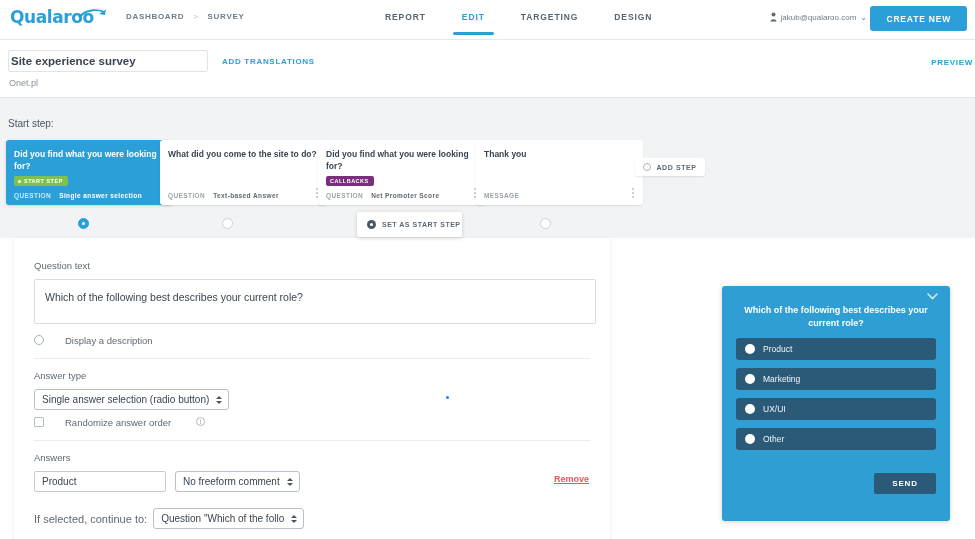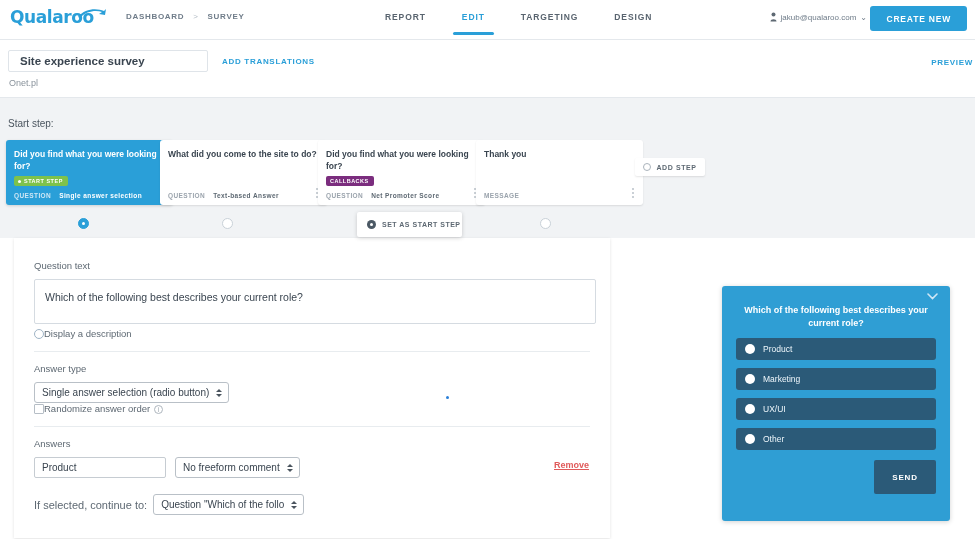--- a/index.html
+++ b/index.html
@@ -62,21 +62,21 @@
 
   
   .titlebar {
     position: absolute; top: 40px; left: 0; width: 975px; height: 58px;
     background: #fff; border-bottom: 1px solid #e4e8ec;
   }
   .title-input {
     position: absolute; left: 8px; top: 10px; width: 200px; height: 22px;
     border: 1px solid #dfe4e9; border-radius: 2px; background: #fff;
     font-size: 11.5px; font-weight: bold; color: #3a4550;
-    padding: 0 11px; font-family: "Liberation Sans", sans-serif;
+    padding: 0 2px; font-family: "Liberation Sans", sans-serif;
   }
   .add-translations {
     position: absolute; left: 222px; top: 17px;
     font-size: 8px; font-weight: bold; letter-spacing: 0.7px;
     color: #2a9fd8; cursor: pointer;
   }
   .site-name {
     position: absolute; left: 9px; top: 38px;
     font-size: 9px; color: #8a939c;
   }
@@ -182,21 +182,21 @@
     box-shadow: 0 1px 3px rgba(0,0,0,0.12);
     padding: 22px 20px 20px 20px;
   }
   .fld-label { font-size: 9.5px; color: #5e6973; margin-bottom: 8px; }
   .qtext-box {
     width: 562px; height: 45px; border: 1px solid #d5dbe1; border-radius: 2px;
     background: #fff; padding: 9px 10px; font-size: 10.5px; color: #3a4550;
     font-family: "Liberation Sans", sans-serif; resize: none; outline: none;
     line-height: 16px;
   }
-  .chk-row { display: flex; align-items: flex-end; gap: 0; }
+  .chk-row { display: flex; align-items: flex-start; gap: 21px; margin-top: 7px; }
   .chk-box {
     width: 10px; height: 10px; border: 1px solid #9fb4c6; border-radius: 50%;
     background: #fff; flex: none;
   }
   .chk-box.square { border-radius: 1px; border-color: #b6bec6; }
   .chk-label { font-size: 9.5px; color: #5e6973; }
   .hr { height: 1px; background: #e8ecef; margin: 12px 0 11px 0; }
 
   .sel-box {
     height: 21px; border: 1px solid #b9c0c7; border-radius: 3px;
@@ -249,21 +249,21 @@
   .opt {
     margin-top: 8px; height: 22px; background: #2b5a78; border-radius: 3px;
     display: flex; align-items: center; gap: 8px; padding-left: 9px;
   }
   .opt-radio {
     width: 10px; height: 10px; border-radius: 50%; background: #fff; flex: none;
   }
   .opt-label { font-size: 8.5px; color: #eef6fb; }
   .send-btn {
     position: absolute; right: 14px; bottom: 27px;
-    width: 62px; height: 34px; background: #2b5a78; border: none;
+    width: 62px; height: 21px; background: #2b5a78; border: none;
     border-radius: 2px; color: #fff; font-size: 8px; font-weight: bold;
     letter-spacing: 0.8px; font-family: "Liberation Sans", sans-serif;
     cursor: pointer;
   }
   .blue-dot {
     position: absolute; left: 446px; top: 396px;
     width: 3px; height: 3px; border-radius: 50%; background: #2a7fd8;
   }
 </style>
 </head>

